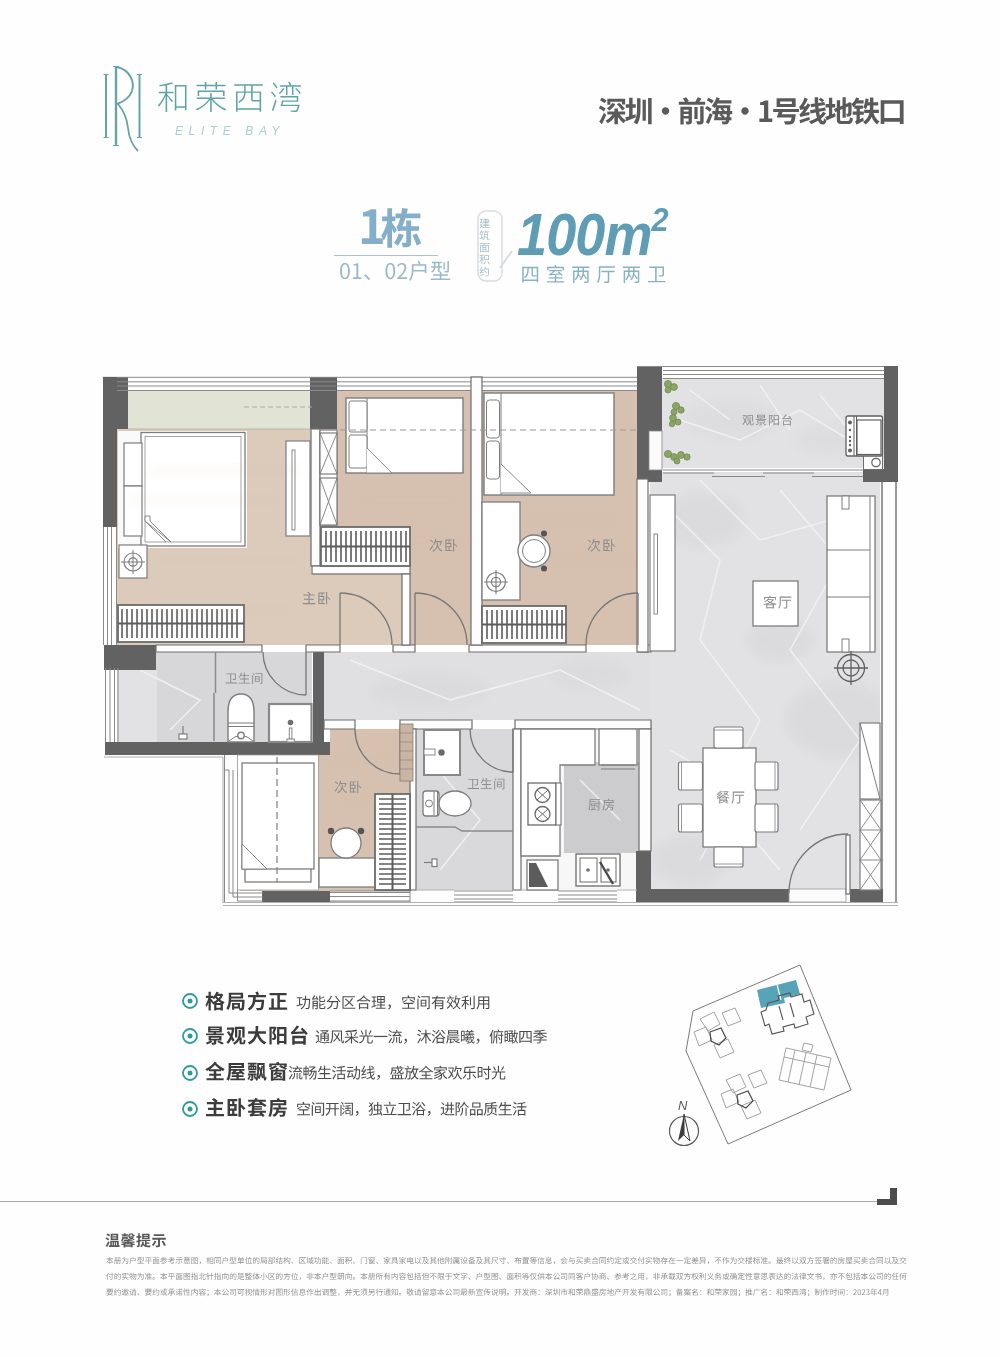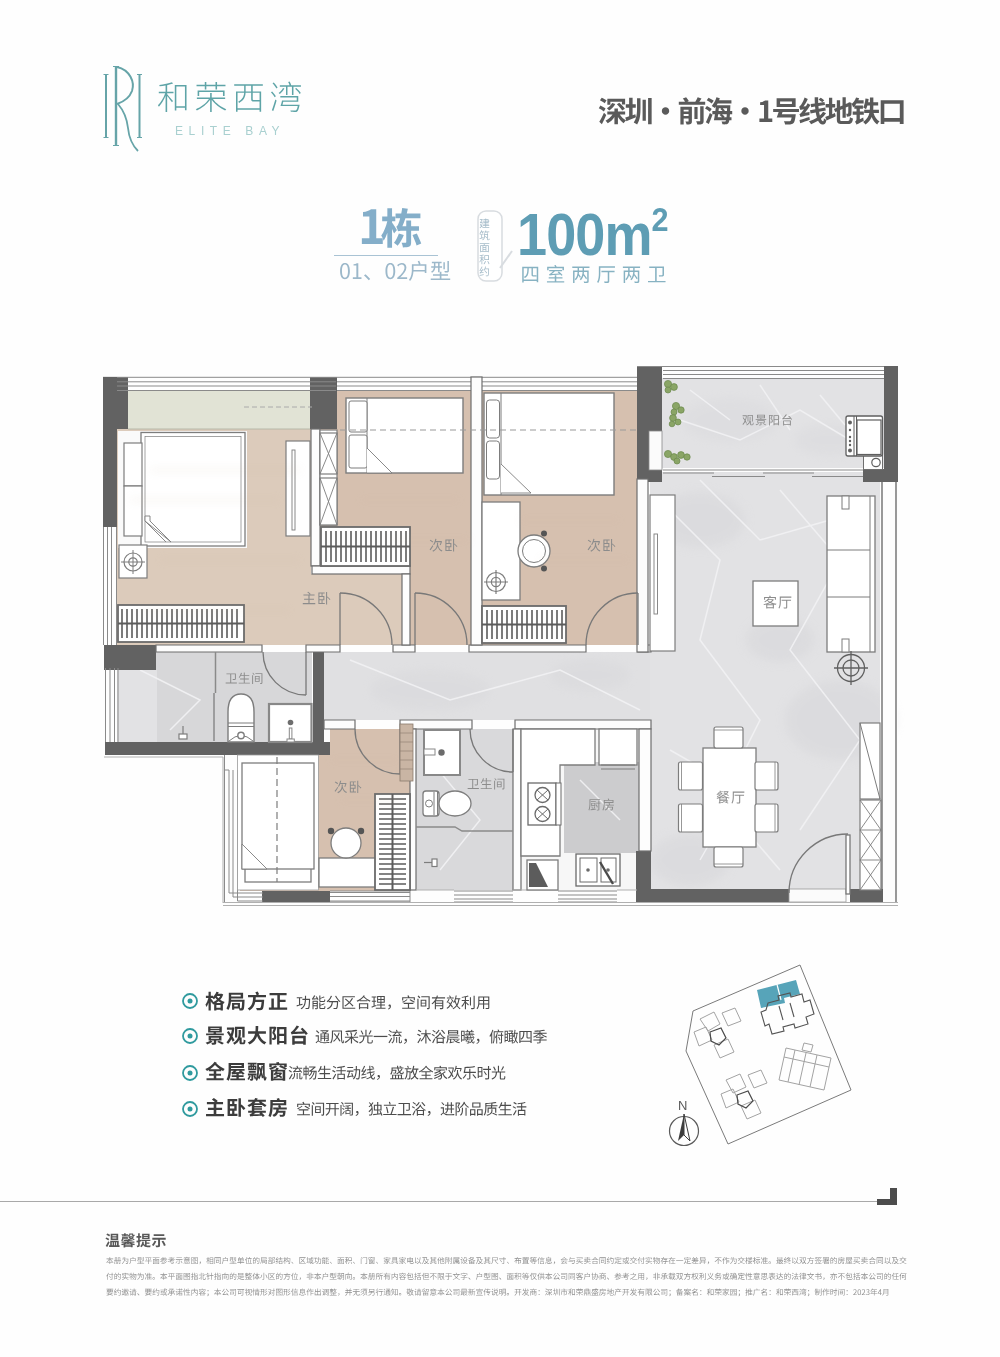--- a/index.html
+++ b/index.html
@@ -1,17 +1,17 @@
 <!DOCTYPE html>
 <html lang="zh"><head>
 <meta charset="utf-8">
 <style>
   html,body{margin:0;padding:0;}
   body{font-family:"Liberation Sans",sans-serif;background:#fff;}
-  .page{position:relative;width:1000px;height:1357px;background:#fefefe;overflow:hidden;}
+  .page{position:relative;width:1000px;height:1357px;background:#fefefe;overflow:hidden;font-style:italic;}
   .abs{position:absolute;}
 </style>
 </head>
 <body>
 <div class="page">
 
 <div class="abs" style="left:175px;top:124px;font-size:12px;color:#a9d0d0;letter-spacing:5.6px;">ELITE BAY</div>
 
 <div class="abs" style="left:334px;top:255px;width:104px;height:0;border-top:1.5px solid #a9c3d4;"></div>
 

